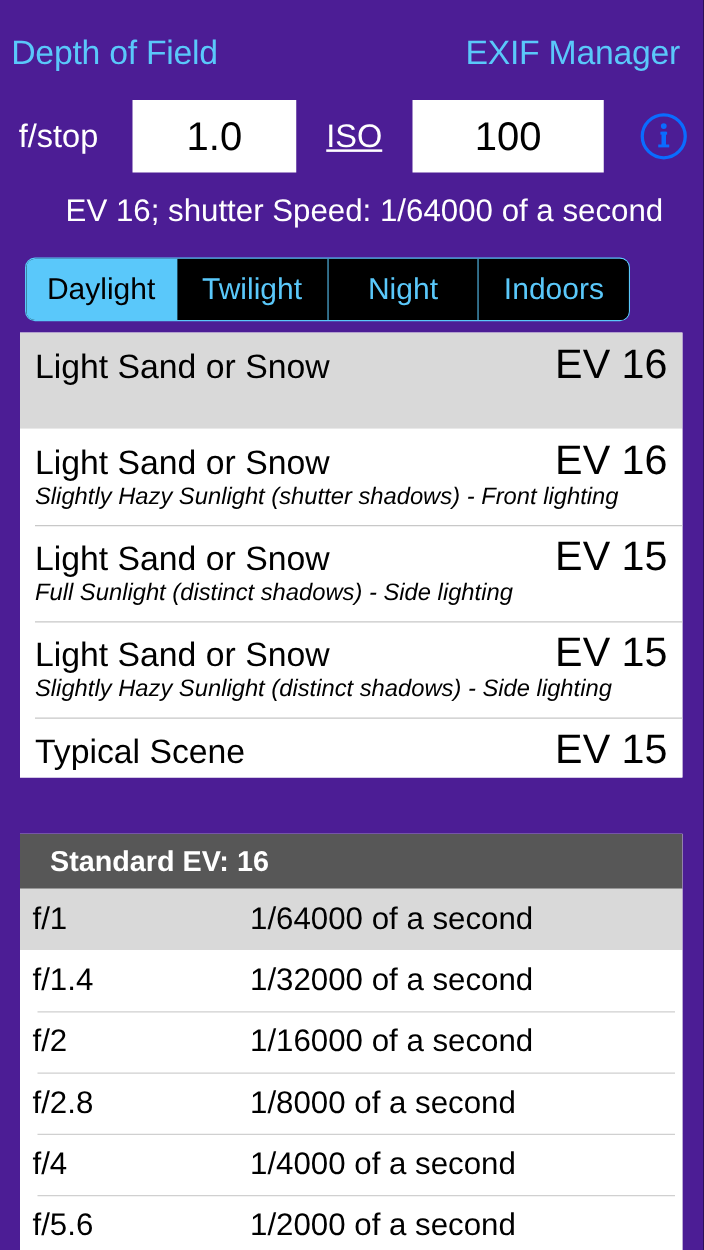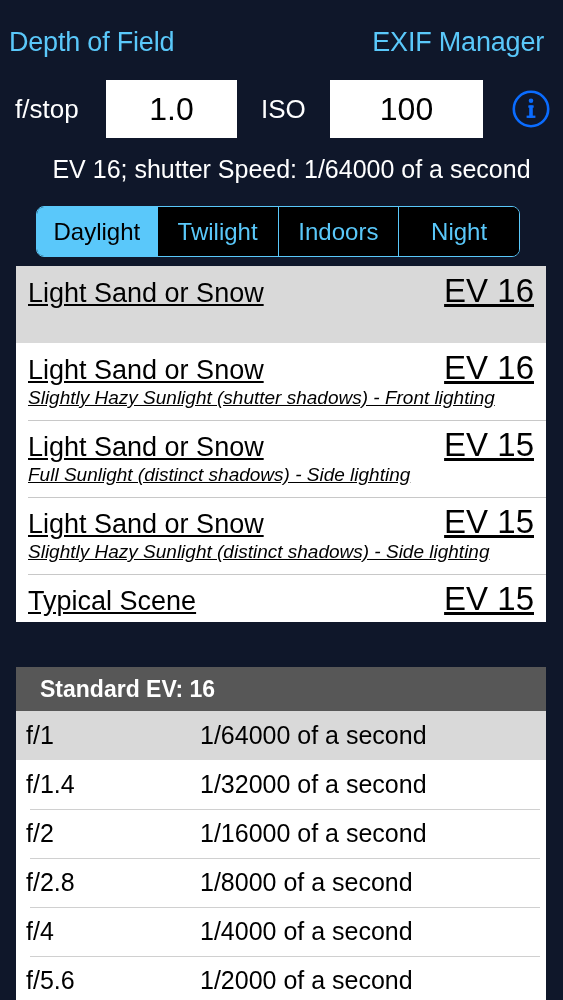--- a/index.html
+++ b/index.html
@@ -13,21 +13,21 @@
 
   body {
     font-family: "Liberation Sans", sans-serif;
     -webkit-font-smoothing: antialiased;
   }
 
   .screen {
     position: relative;
     width: 563px;
     height: 1000px;
-    background: #0f172a;
+    background: #4c1d95;
   }
 
   
   .titlebar {
     position: absolute;
     top: 22px;
     left: 0;
     width: 563px;
     height: 40px;
     display: flex;
@@ -60,21 +60,21 @@
   }
   .ctl-label {
     position: absolute;
     top: 50%;
     transform: translateY(-50%);
     color: #ffffff;
     font-size: 26px;
     white-space: nowrap;
   }
   .ctl-label.fstop { left: 15px; }
-  .ctl-label.iso   { left: 261px; }
+  .ctl-label.iso   { left: 261px; text-decoration: underline; }
 
   .ctl-field {
     position: absolute;
     top: 0;
     height: 58px;
     background: #ffffff;
     border: none;
     outline: none;
     color: #000000;
     font-family: "Liberation Sans", sans-serif;
@@ -111,21 +111,21 @@
     color: #ffffff;
     font-size: 25px;
     white-space: nowrap;
     padding-left: 20px;
   }
 
   
   .segmented {
     position: absolute;
     top: 206px;
-    left: 36px;
+    left: 20px;
     width: 484px;
     height: 51px;
     display: flex;
     border: 1.5px solid #5ac8fa;
     border-radius: 8px;
     overflow: hidden;
     background: #000000;
   }
   .seg {
     flex: 1 1 0;
@@ -155,21 +155,20 @@
     height: 356px;
     background: #ffffff;
     overflow: hidden;
   }
   .scene-row {
     position: relative;
     height: 77px;
     padding: 6px 8px 0 12px;
     background: #ffffff;
     cursor: pointer;
-    text-decoration: underline;
   }
   .scene-row.selected { background: #d9d9d9; }
   .scene-row + .scene-row::before {
     content: "";
     position: absolute;
     top: 0;
     left: 12px;
     right: 0;
     height: 1px;
     background: #c8c8c8;
@@ -279,22 +278,22 @@
         <rect x="16.6" y="27.6" width="8.8" height="2.3" fill="#0a6cff"></rect>
       </svg>
     </button>
   </div>
 
   <div class="ev-summary">EV 16; shutter Speed: 1/64000 of a second</div>
 
   <div class="segmented">
     <div class="seg active">Daylight</div>
     <div class="seg">Twilight</div>
+    <div class="seg">Night</div>
     <div class="seg">Indoors</div>
-    <div class="seg">Night</div>
   </div>
 
   <div class="scene-panel">
 
     <div class="scene-row selected">
       <div class="scene-top">
         <span class="scene-name">Light Sand or Snow</span>
         <span class="scene-ev">EV 16</span>
       </div>
     </div>

